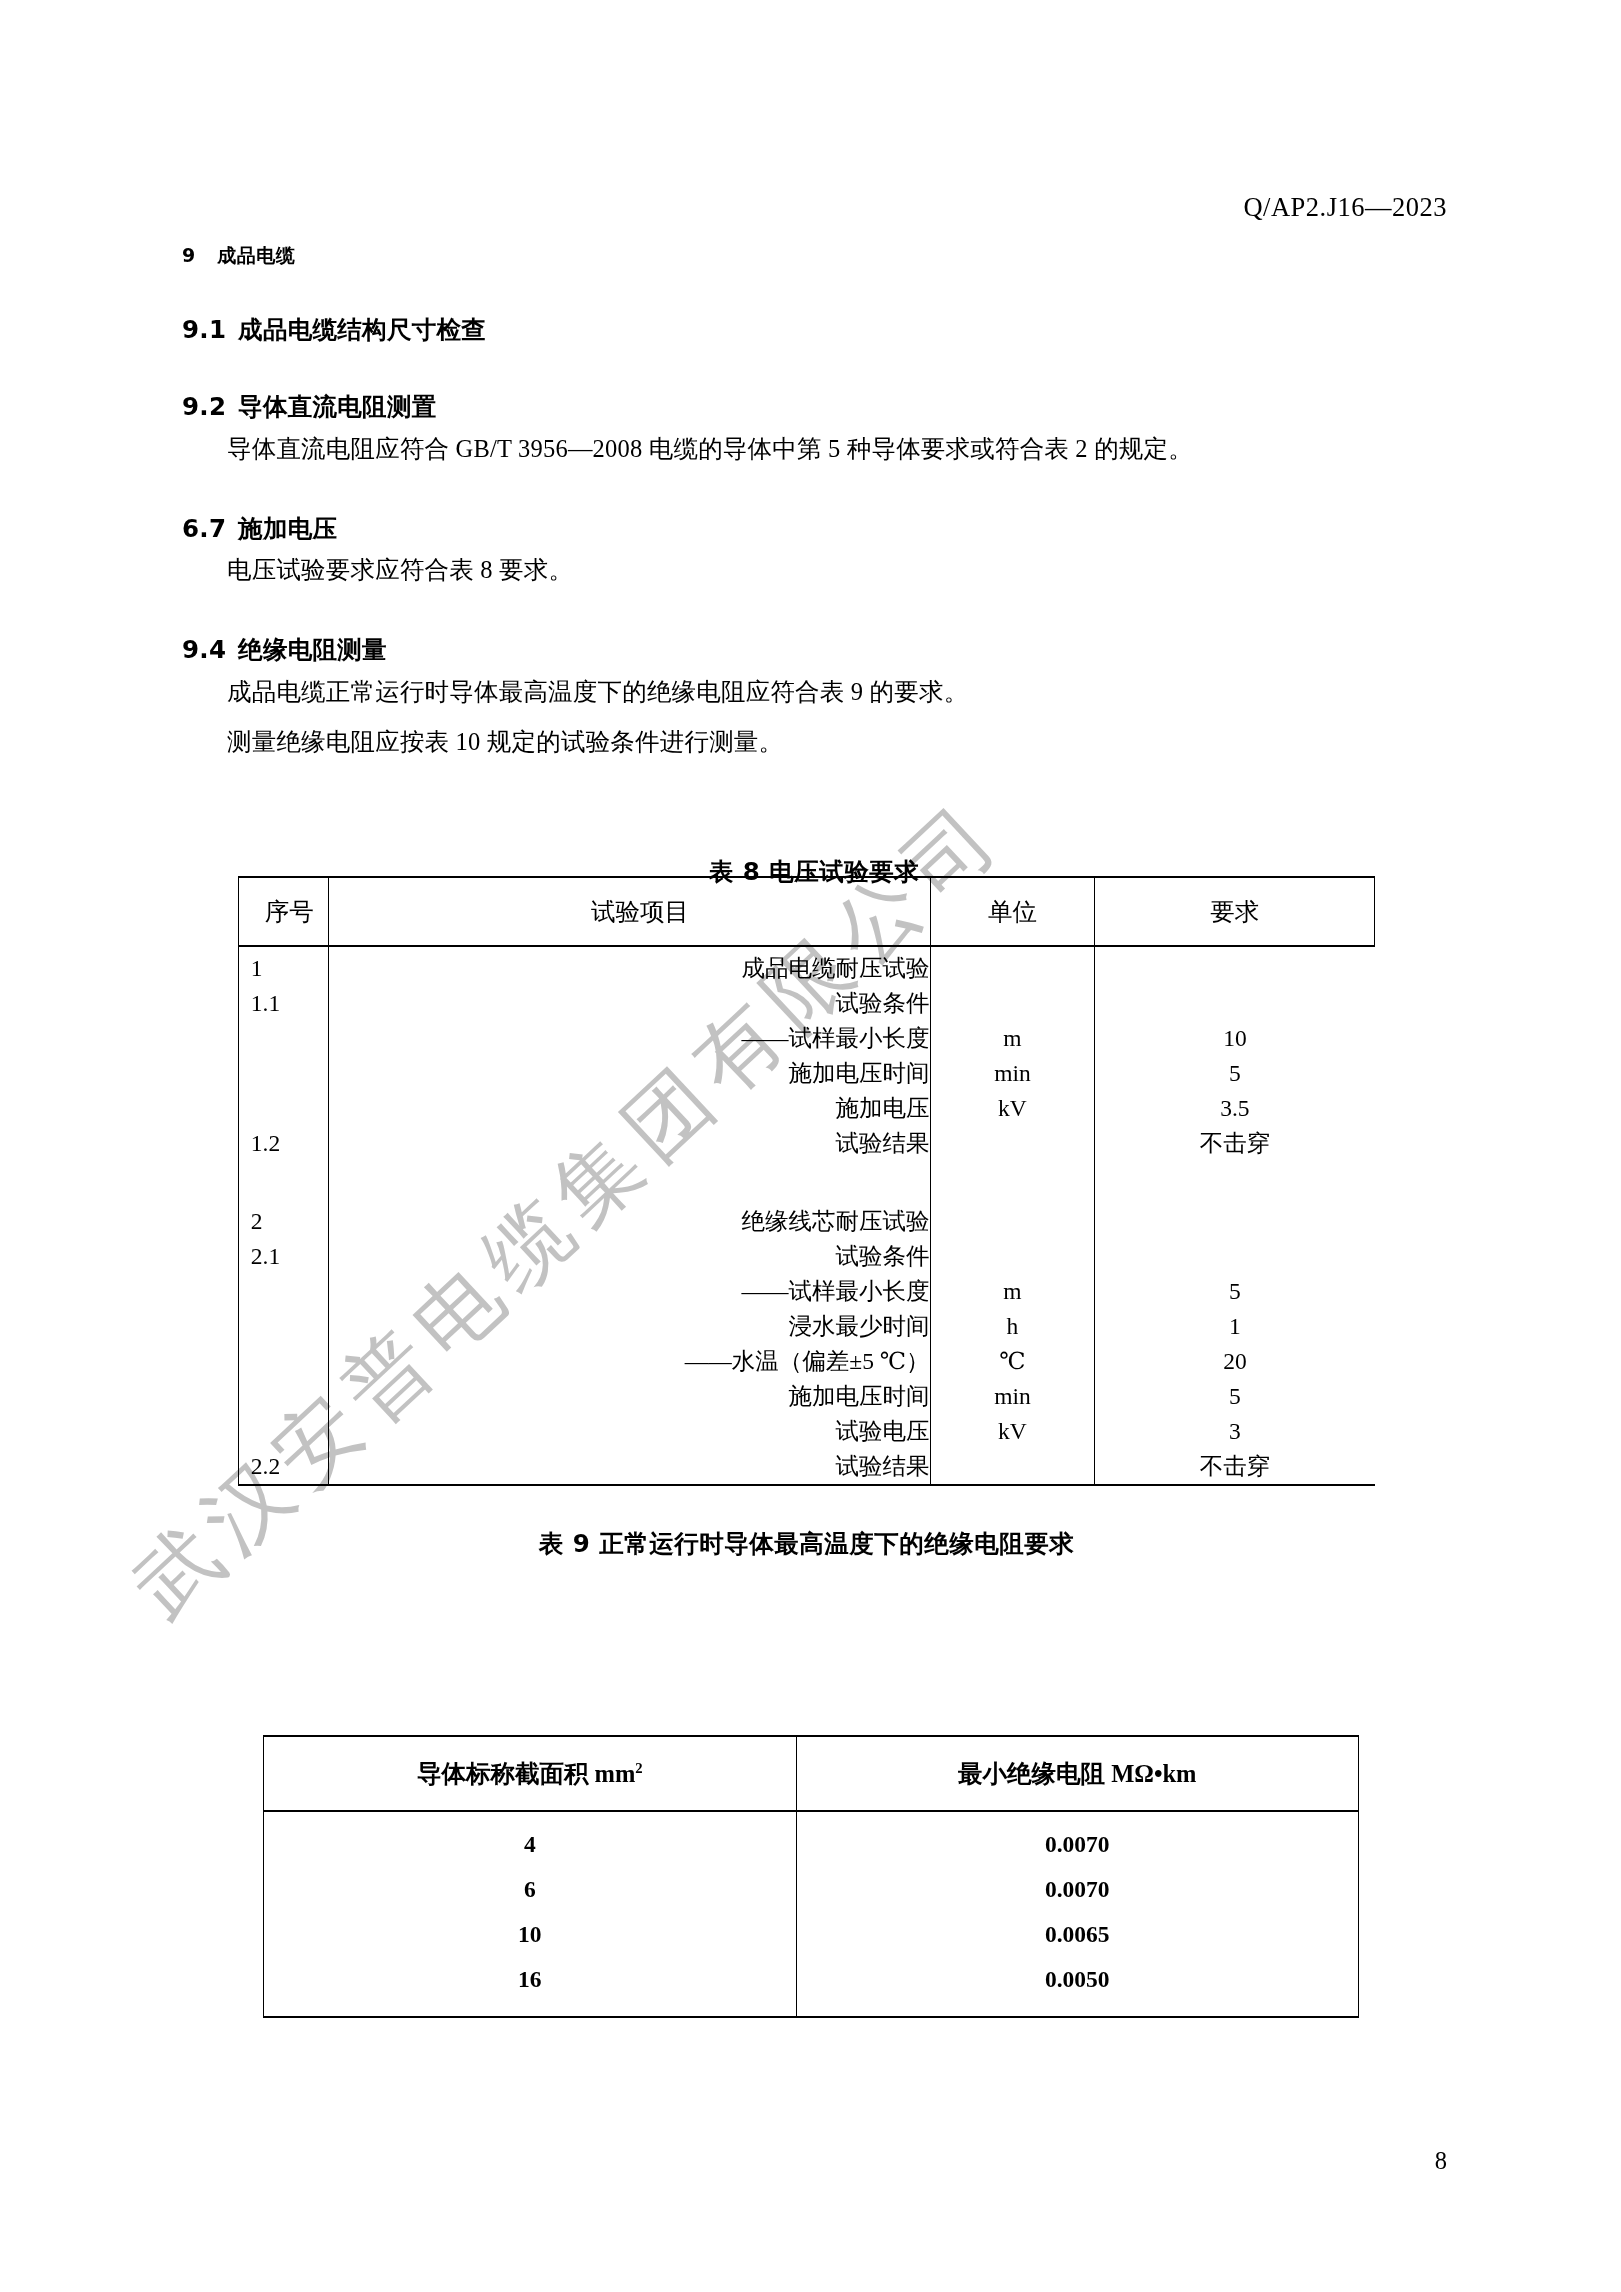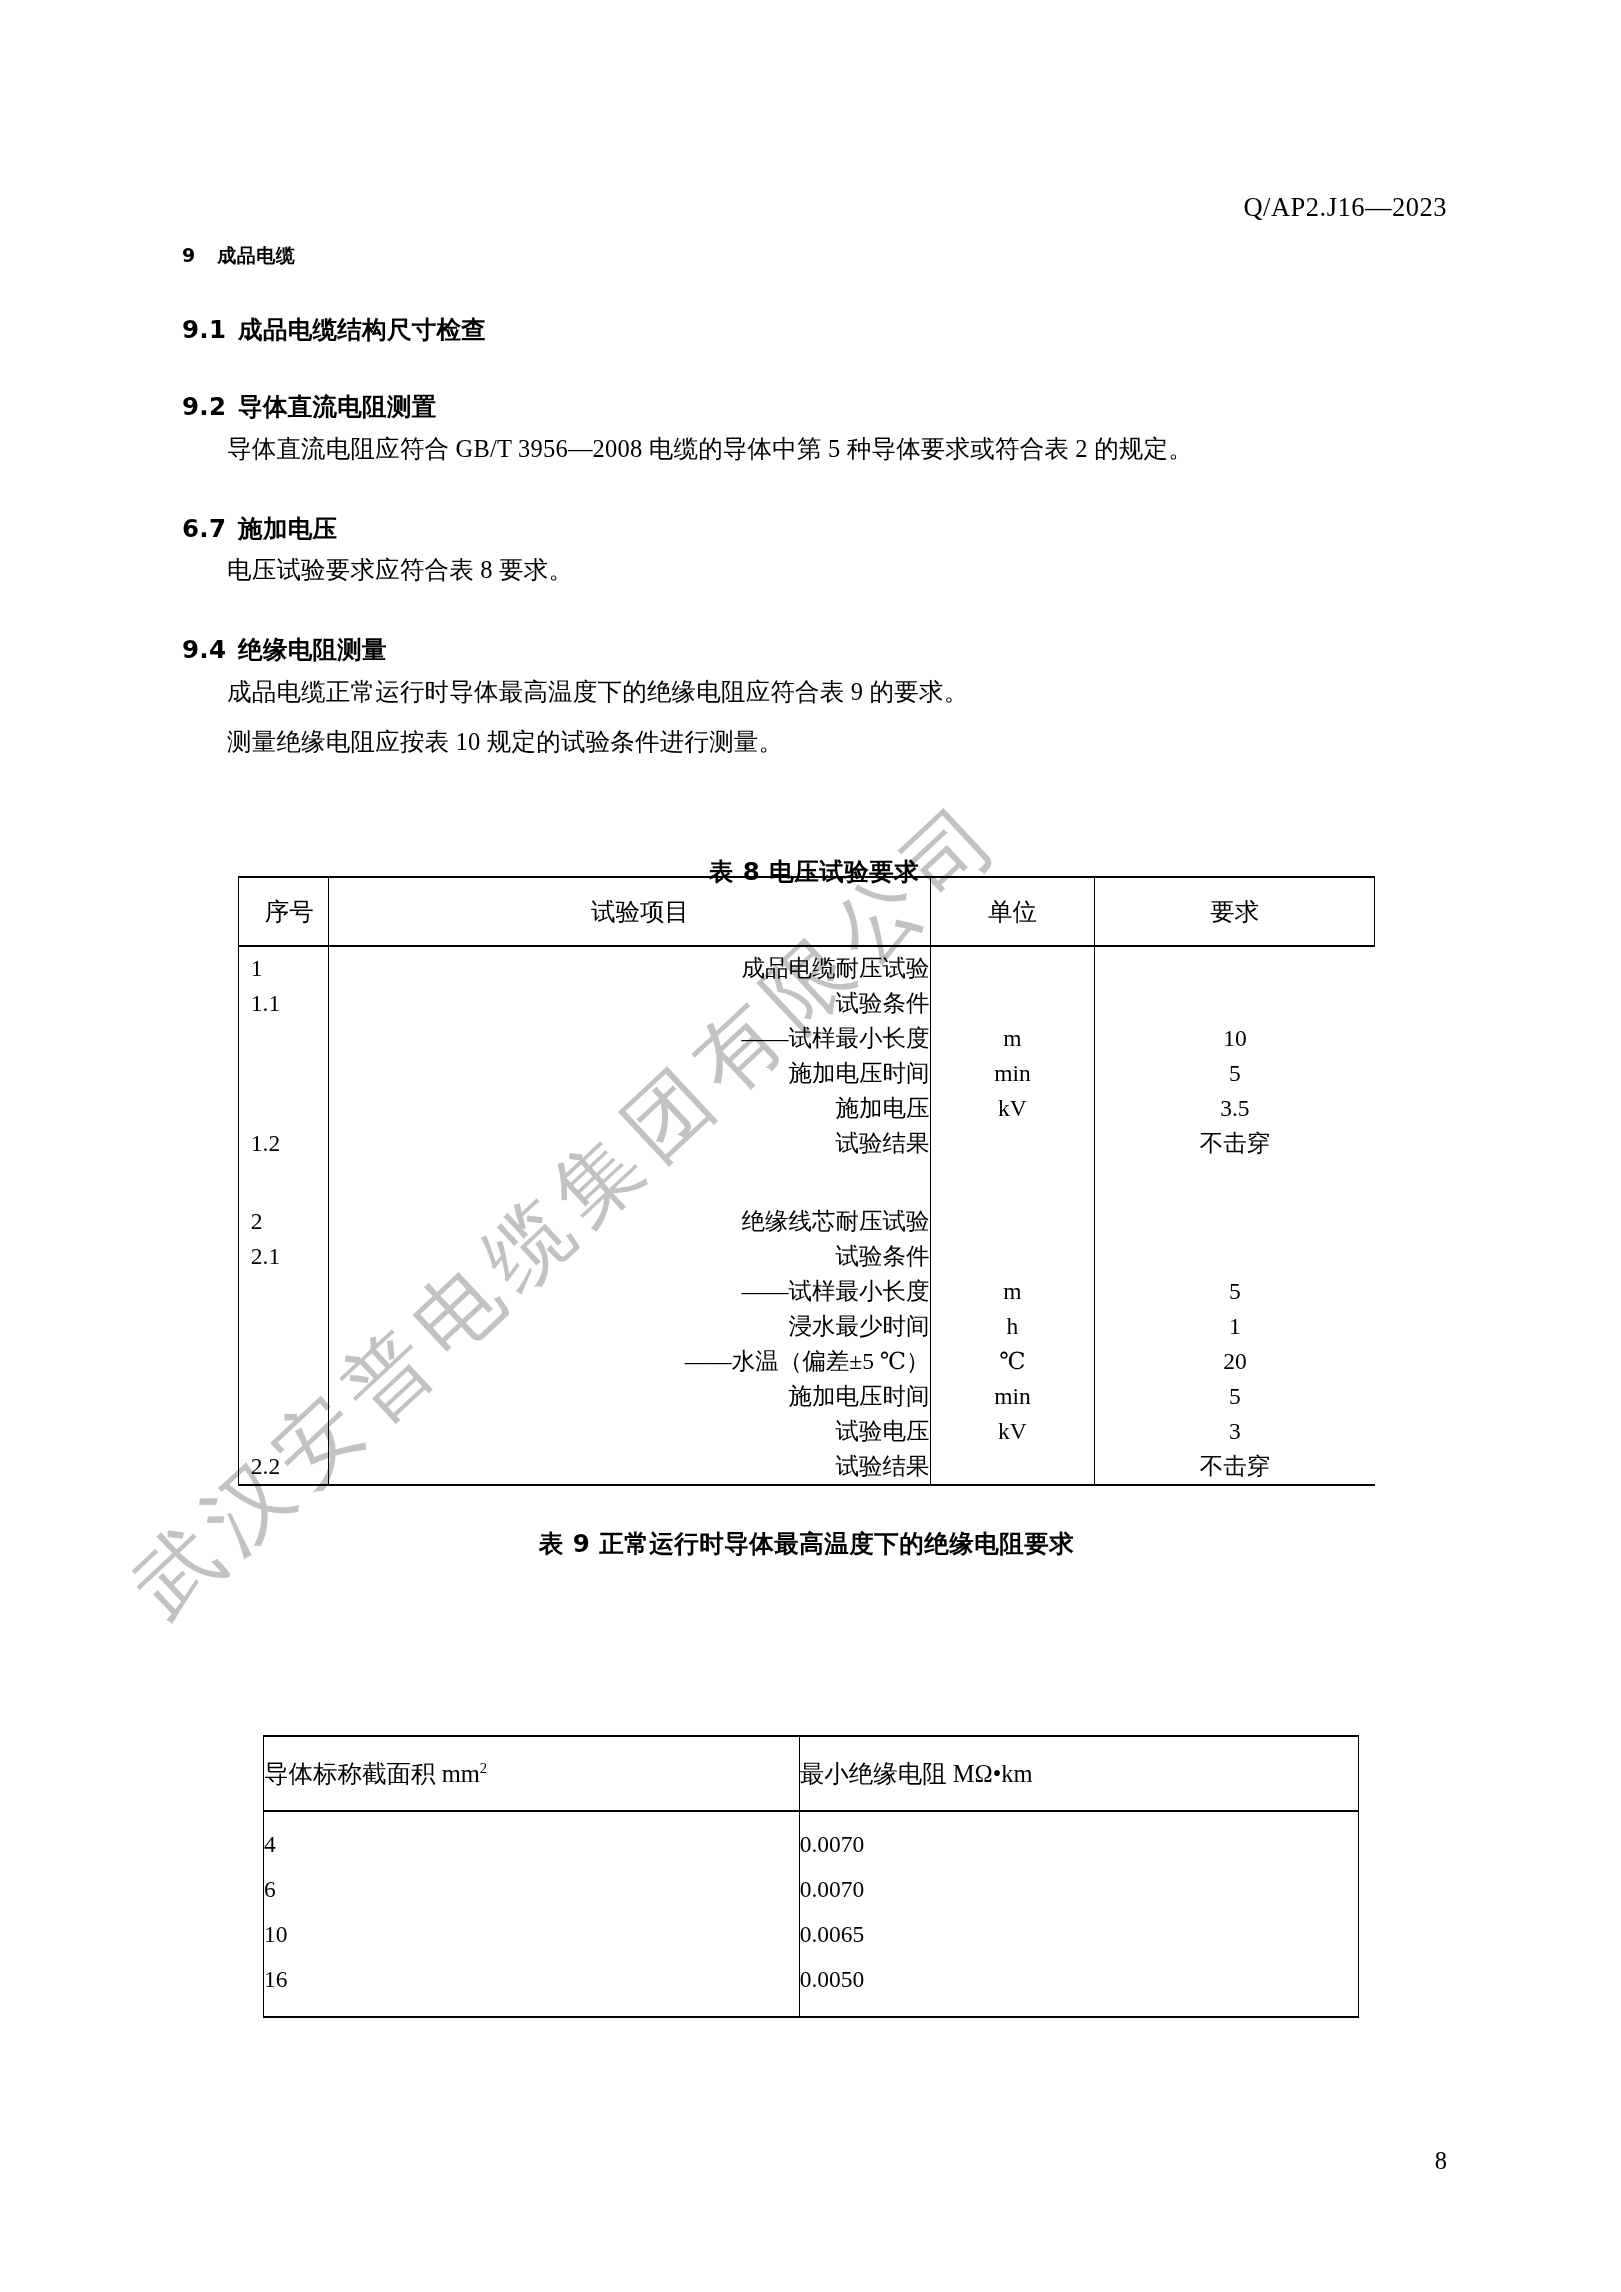--- a/index.html
+++ b/index.html
@@ -163,22 +163,23 @@
     left: 263px;
     top: 1735px;
     width: 1096px;
     z-index: 10;
   }
   .tbl9 { border-collapse: collapse; width: 100%;
           font-family: "Liberation Serif", "DejaVu Serif", serif; font-size: 23.5px; }
   .tbl9 td {
     border-left: 1px solid #000;
     border-right: 1px solid #000;
-    text-align: left;
+    text-align: center;
     padding: 0;
+    font-weight: bold;
   }
   .tbl9 .hdr td {
     border-top: 2.9px solid #000;
     border-bottom: 2.9px solid #000;
     height: 73px;
     font-size: 24.5px;
   }
   .tbl9 .datarow td { height: 45px; }
   .tbl9 .datarow.first td { padding-top: 9.8px; }
   .tbl9 .datarow.last td { border-bottom: 2.9px solid #000; padding-bottom: 14px; }

